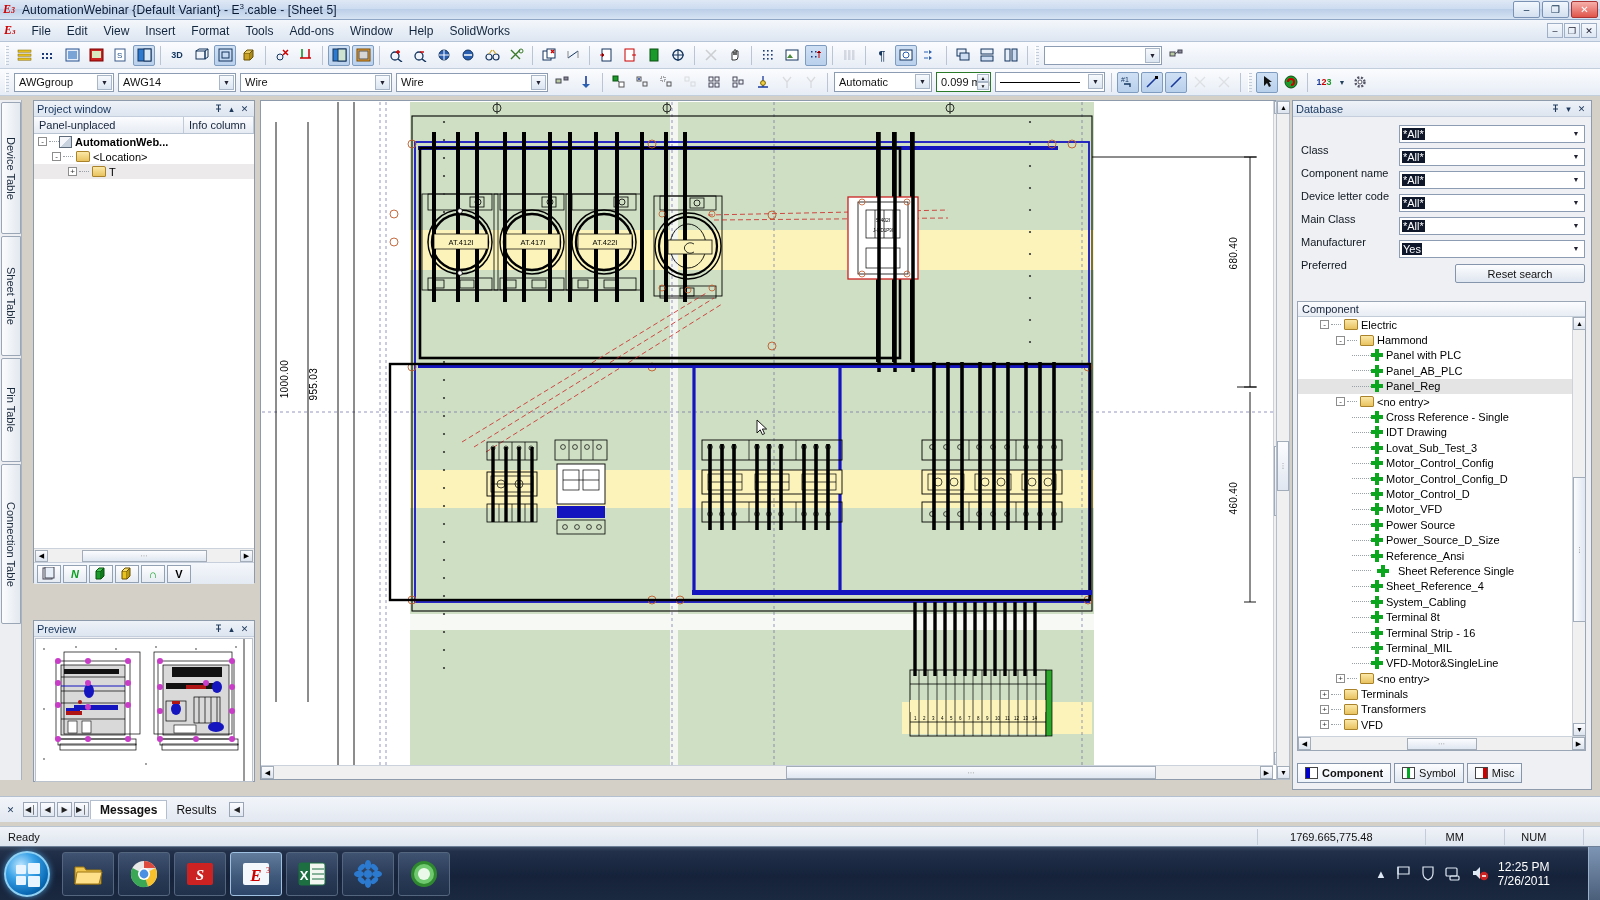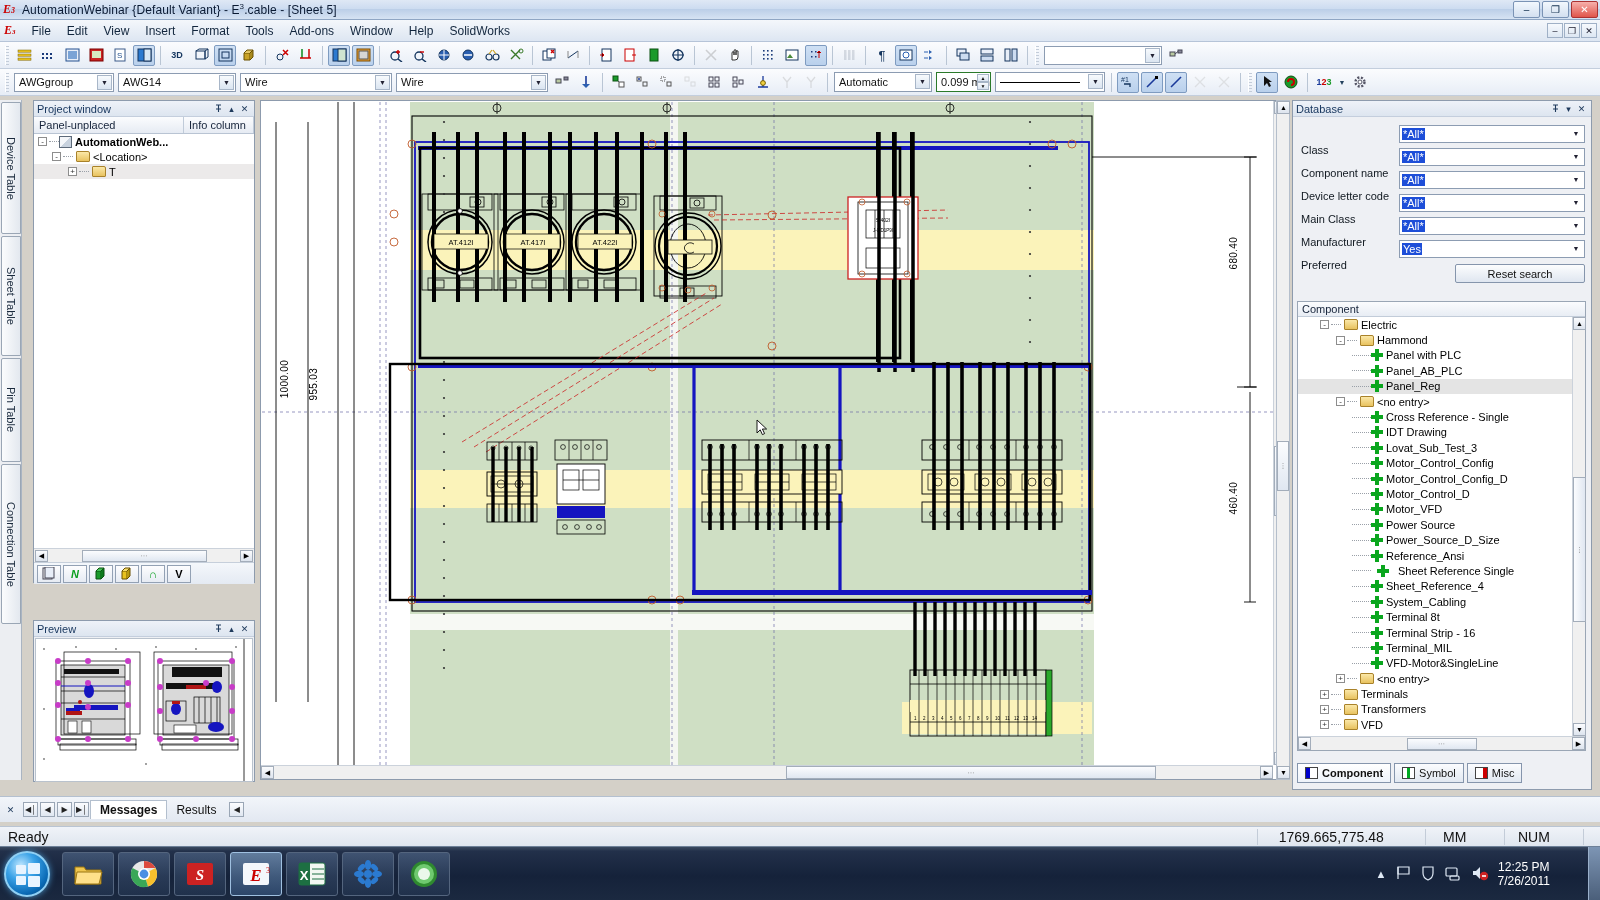--- a/index.html
+++ b/index.html
@@ -142,21 +142,21 @@
   .preview-canvas { background:#fff; height:calc(100% - 16px); position:relative; margin:1px;
      border:1px solid #b9c2cd; overflow:hidden; }
 
   
   #dbPanel { left:1292px; top:100px; width:300px; height:690px; background:#eef0f4; }
   .db-form { padding:6px 6px 4px 8px; }
   .db-row { display:flex; align-items:center; height:21px; margin-bottom:2px; }
   .db-row label { flex:0 0 98px; font-size:11px; color:#101820;margin-top:33px; }
   .db-field { flex:1; height:18px; border:1px solid #8c9cb2; background:#fff;
      position:relative; display:flex; align-items:center; padding-left:2px; }
-  .db-val { background:#1d4ed8; color:#fff; font-size:11px; padding:0 1px; }
+  .db-val { background:#0f172a; color:#fff; font-size:11px; padding:0 1px; }
   .db-arrow { position:absolute; right:1px; top:1px; width:14px;height:14px;
      display:flex;align-items:center;justify-content:center;font-size:7px;color:#223;}
   .reset-btn { float:right; width:130px; height:19px; margin-top:3px;
      border:1px solid #8595ac; border-radius:2px;
      background:linear-gradient(to bottom,#fcfdfe,#dfe6f0);
      font-size:11px; display:flex;align-items:center;justify-content:center;color:#111;}
   .db-list-wrap { position:absolute; left:4px; top:200px; right:5px; bottom:38px;
      border:1px solid #9aa6b5; background:#fff; }
   .db-list-hdr { height:15px; background:linear-gradient(to bottom,#fbfcfe,#e8edf4);
      border-bottom:1px solid #c2ccd9; font-size:11px; padding:1px 4px; color:#15233a;
@@ -208,21 +208,21 @@
      display:flex; align-items:center; padding-left:4px; }
   .nav-b { width:15px;height:15px;border:1px solid #9aa6b5;margin:0 1px;
      background:linear-gradient(to bottom,#fbfcfe,#e0e7f1);
      display:flex;align-items:center;justify-content:center;font-size:8px;color:#222;}
   .mtab { padding:2px 9px; font-size:12px; color:#111; }
   .mtab.active { font-weight:bold; background:#fff; border:1px solid #b3bfce; border-bottom:none; }
 
   
   .statusbar { position:absolute; left:0; top:826px; width:1600px; height:20px;
      background:linear-gradient(to bottom,#f0f3f8,#dfe6ef); border-top:1px solid #b9c4d3;
-     display:flex; align-items:center; font-size:14px; color:#111;gap:20px; }
+     display:flex; align-items:center; font-size:11px; color:#111;gap:20px; }
   .st-cell { border-left:1px solid #c3ccd8; height:16px; display:flex; align-items:center;
      padding:0 8px; }
 
   
   .taskbar { position:absolute; left:0; top:846px; width:1600px; height:54px;
      background:linear-gradient(to bottom,#3a4a60 0%,#22304a 8%,#15223a 55%,#1b2940 100%);
      border-top:1px solid #6d8098; display:flex; align-items:center; }
   .startorb { width:46px; height:46px; border-radius:50%; margin-left:4px;
      background:radial-gradient(circle at 35% 30%,#bfe7ff 0%,#3ba3e8 35%,#0a6ab5 70%,#053c6b 100%);
      border:2px solid #8fd0f5; box-shadow:0 0 6px rgba(90,190,255,.7); position:relative; }

